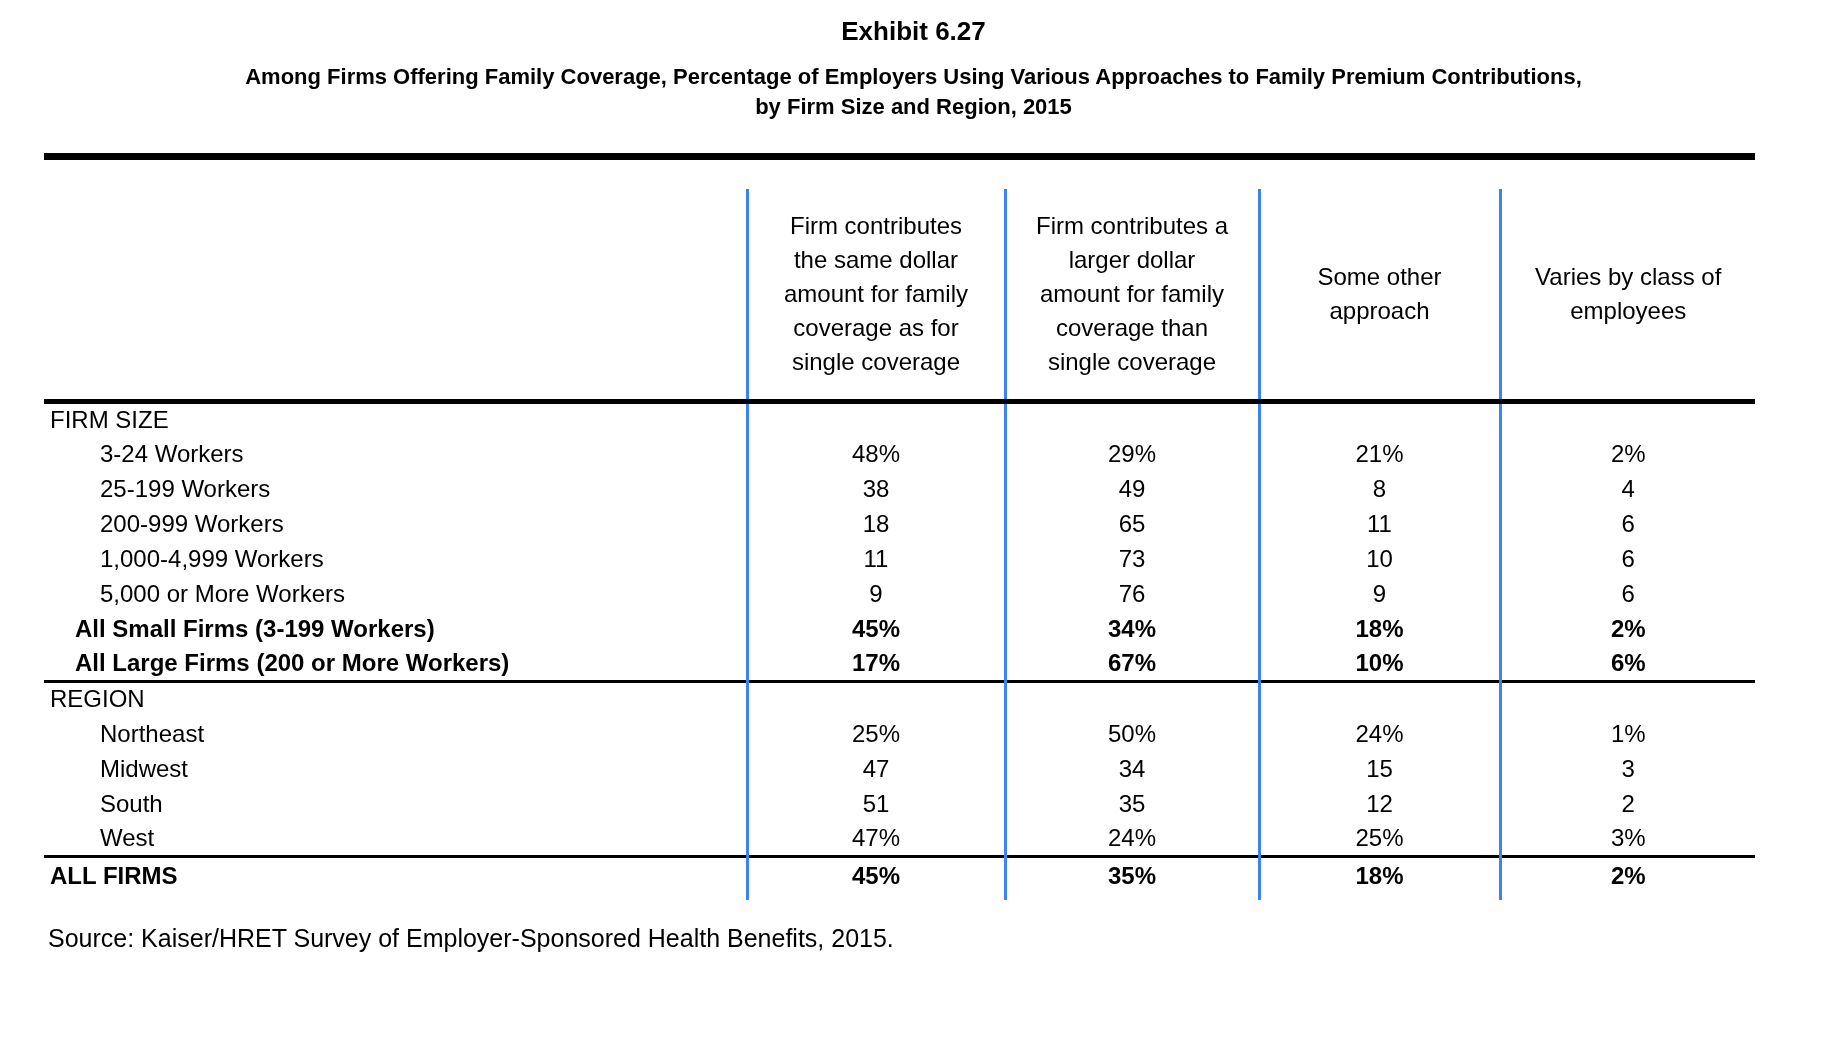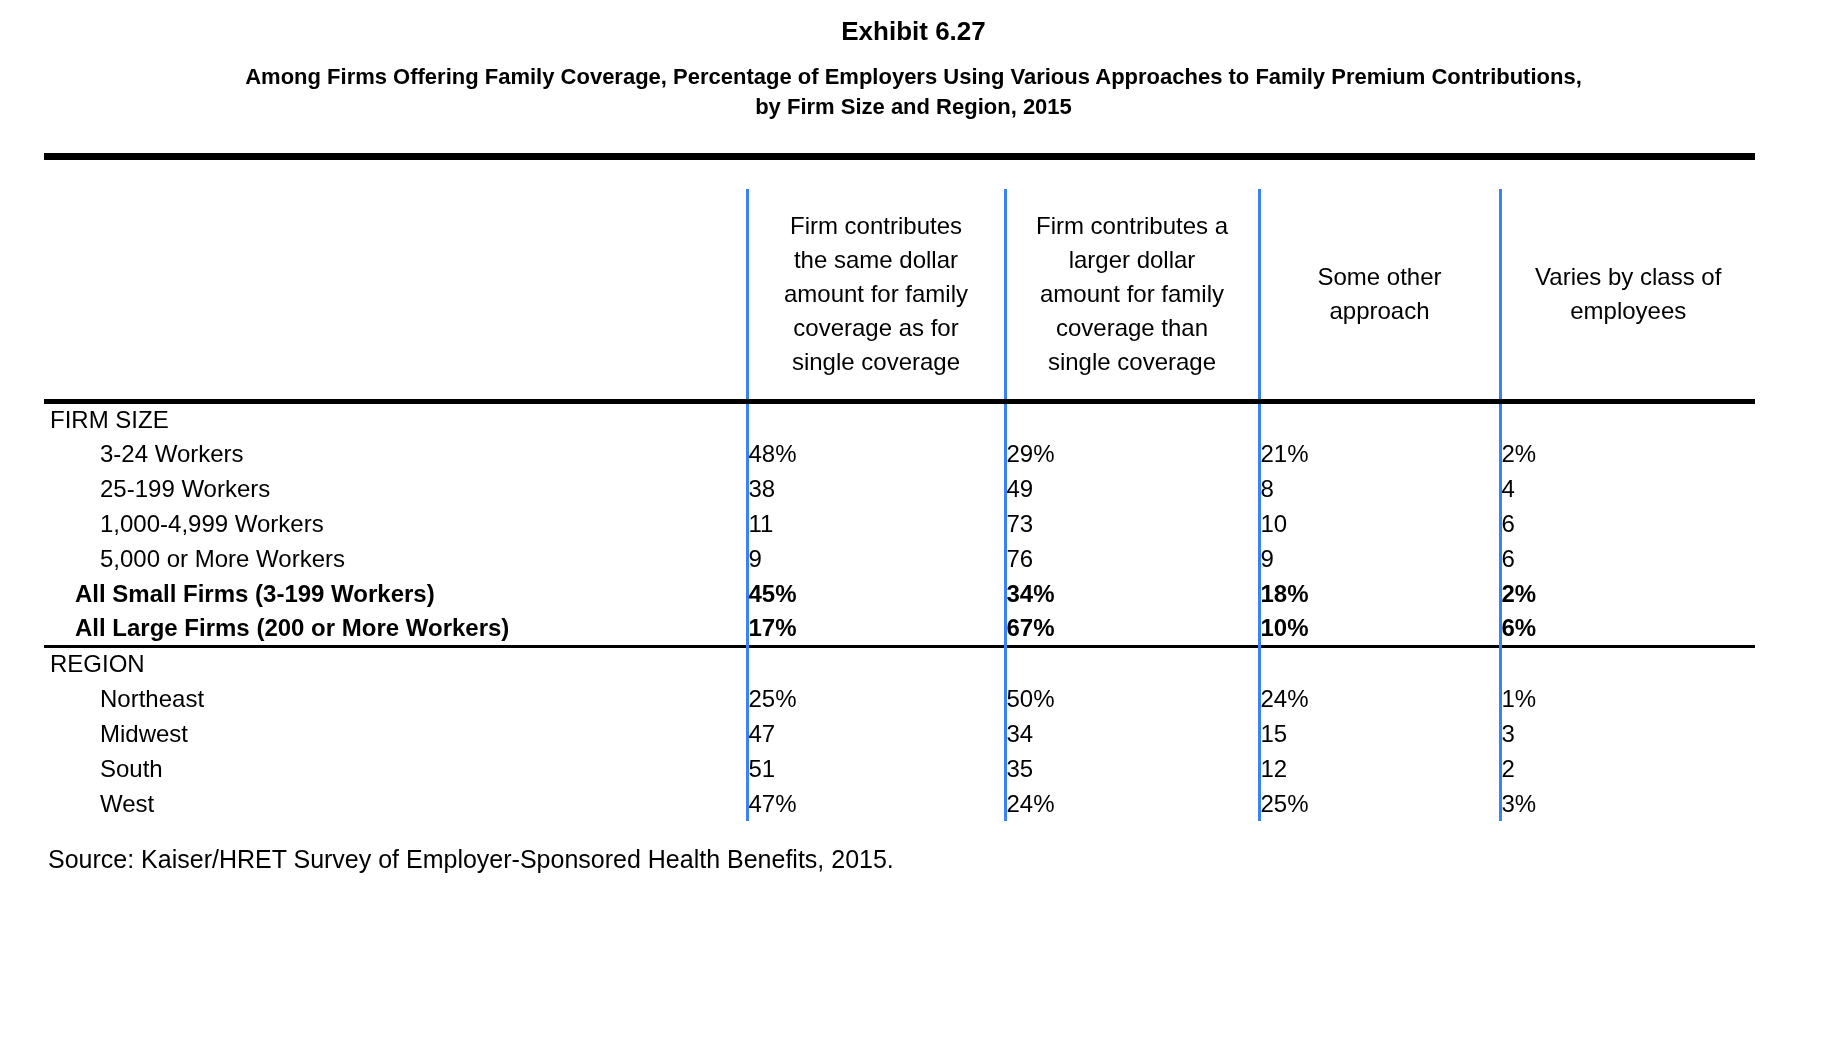--- a/index.html
+++ b/index.html
@@ -39,21 +39,21 @@
     line-height: 34px;
     vertical-align: middle;
     text-align: center;
     white-space: pre-line;
     padding: 0 6px;
     border-bottom: 5px solid #000000;
   }
   td.c, th.c { border-left: 3px solid #3b82f6; }
   tbody tr { height: 35px; }
   tbody td { padding: 0; vertical-align: middle; }
-  td.num { text-align: left; }
+  td.num { text-align: center; }
   td.lbl { text-align: left; }
   .sec   { font-weight: normal; padding-left: 6px !important; }
   .item  { padding-left: 56px !important; }
   .sum   { font-weight: bold; padding-left: 31px !important; }
   tr.b td { font-weight: bold; }
   tr.rule td { border-top: 3px solid #000000; }
   tr.total { height: 44px; }
   tr.total td { padding-top: 2px; padding-bottom: 8px; }
   tr.total td.lbl { padding-left: 6px !important; }
   .source-note {
@@ -115,20 +115,27 @@
       <td class="c num">2%</td>
     </tr>
     <tr>
       <td class="lbl item">25-199 Workers</td>
       <td class="c num">38</td>
       <td class="c num">49</td>
       <td class="c num">8</td>
       <td class="c num">4</td>
     </tr>
     <tr>
+      <td class="lbl item">200-999 Workers</td>
+      <td class="c num">18</td>
+      <td class="c num">65</td>
+      <td class="c num">11</td>
+      <td class="c num">6</td>
+    </tr>
+    <tr>
       <td class="lbl item">1,000-4,999 Workers</td>
       <td class="c num">11</td>
       <td class="c num">73</td>
       <td class="c num">10</td>
       <td class="c num">6</td>
     </tr>
     <tr>
       <td class="lbl item">5,000 or More Workers</td>
       <td class="c num">9</td>
       <td class="c num">76</td>
@@ -177,16 +184,23 @@
       <td class="c num">12</td>
       <td class="c num">2</td>
     </tr>
     <tr>
       <td class="lbl item">West</td>
       <td class="c num">47%</td>
       <td class="c num">24%</td>
       <td class="c num">25%</td>
       <td class="c num">3%</td>
     </tr>
+    <tr class="b rule total">
+      <td class="lbl">ALL FIRMS</td>
+      <td class="c num">45%</td>
+      <td class="c num">35%</td>
+      <td class="c num">18%</td>
+      <td class="c num">2%</td>
+    </tr>
   </tbody>
 </table>
 
 <div class="source-note">Source: Kaiser/HRET Survey of Employer-Sponsored Health Benefits, 2015.</div>
 
 </body></html>

